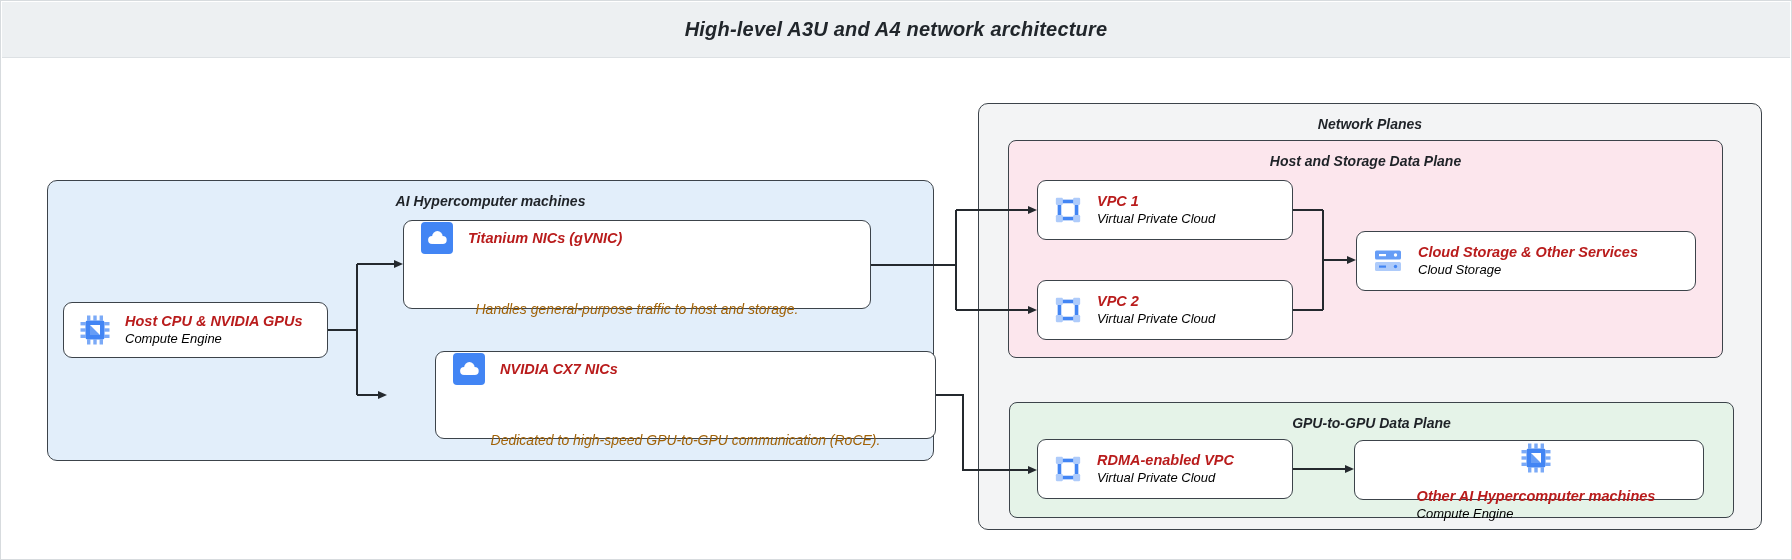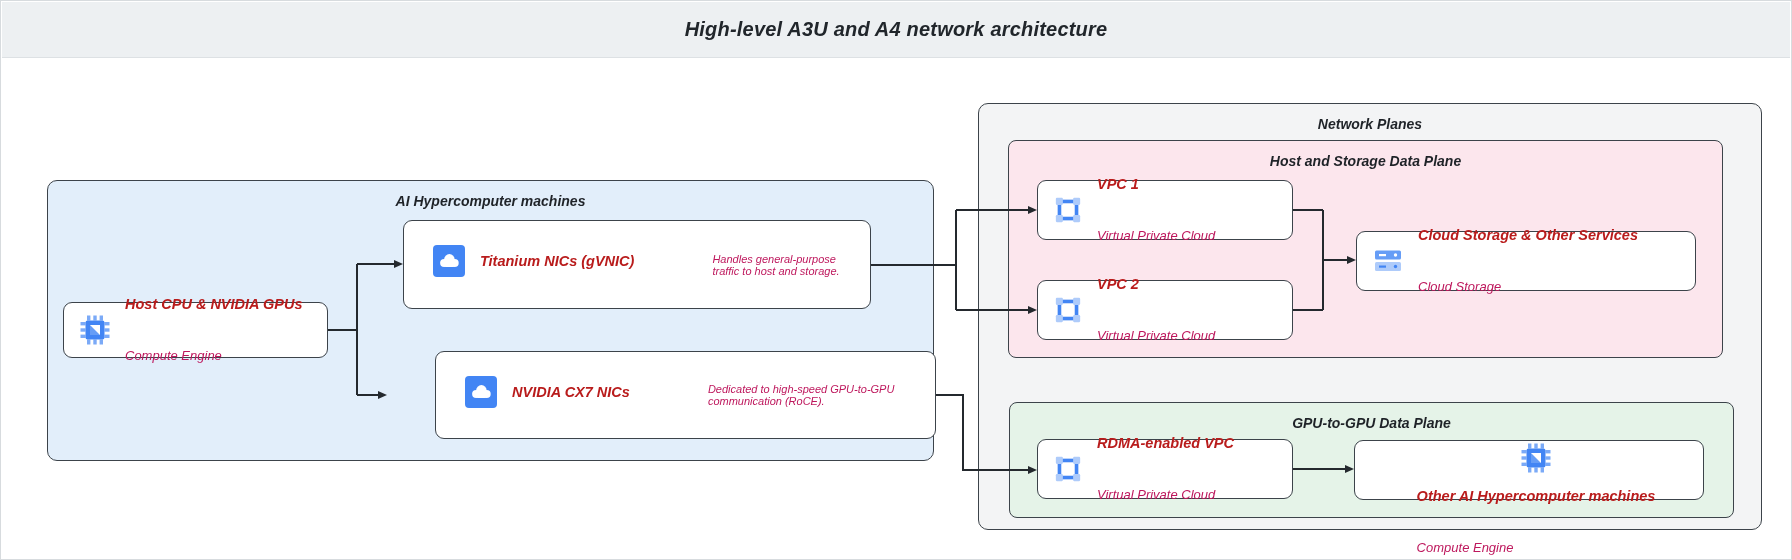--- a/index.html
+++ b/index.html
@@ -20,27 +20,27 @@
     position:absolute;left:0;right:0;top:12px;text-align:center;
     font-size:14px;font-weight:bold;color:#1f2328;
   }
   .node{
     position:absolute;background:#fff;border:1.5px solid #3c434a;border-radius:9px;
     display:flex;align-items:center;
   }
   .node.simple{padding-left:14px;gap:13px;}
   .txt{display:flex;flex-direction:column;gap:2px;}
   .node-title{font-size:14.5px;font-weight:bold;color:#b91c1c;line-height:1.15;white-space:nowrap;}
-  .node-sub{font-size:13px;color:#be185d;line-height:1.15;white-space:nowrap;margin-top:34px;}
-  .nic{flex-direction:row;align-items:stretch;padding:12px;gap:23px;}
+  .node-sub{font-size:13px;color:#000000;line-height:1.15;white-space:nowrap;}
+  .nic{flex-direction:column;align-items:stretch;padding:0;gap:23px;}
   .nic-head{height:56px;display:flex;align-items:center;gap:14px;padding-left:16px;}
   .nic-divider{height:1px;background:#61656a;margin:0 16px;}
   .nic-caption{
     flex:1;display:flex;align-items:center;justify-content:center;
-    font-size:11px;color:#be185d;
+    font-size:14px;color:#a16207;
   }
   .icon{flex:0 0 auto;display:block;}
   svg.wires{position:absolute;left:0;top:0;pointer-events:none;}
 </style>
 </head>
 <body>
 
 <div class="canvas">
 
   <div class="header">

